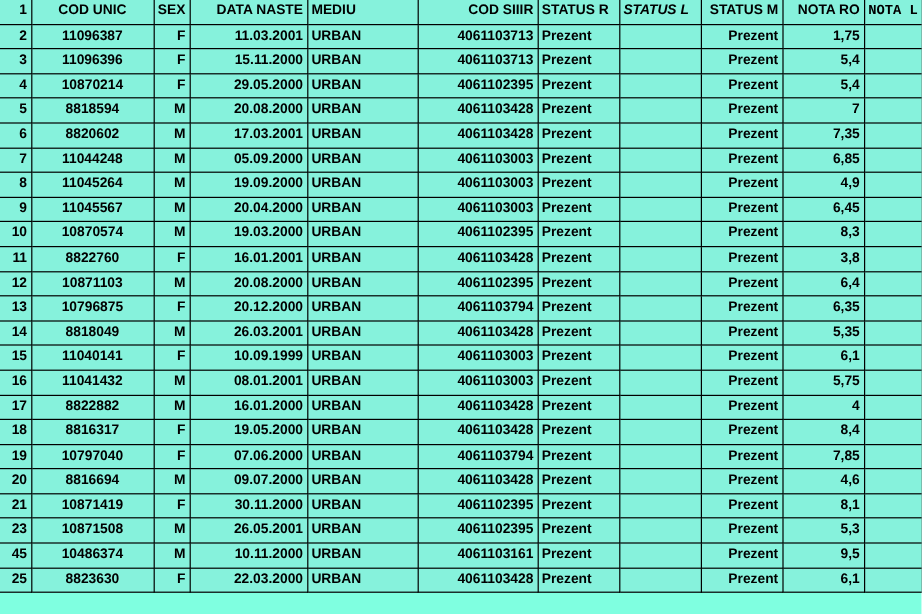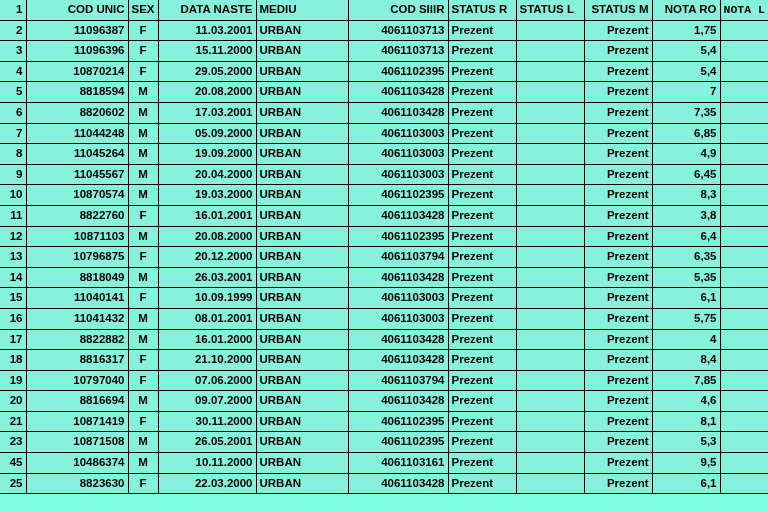--- a/index.html
+++ b/index.html
@@ -44,27 +44,27 @@
     border-bottom: 1px solid #000000;
     background: #86f2dc;
   }
   td.rownum {
     text-align: right;
     font-weight: bold;
     background: #86f2dc;
     border-right: 1px solid #000000;
     padding-right: 4px;
   }
-  td.c-cod     { text-align: right; padding-right: 5px; }
-  td.c-sex     { text-align: center; margin-top: 19px; }
+  td.c-cod     { text-align: center; padding-right: 5px; }
+  td.c-sex     { text-align: right; margin-top: 19px; }
   td.c-data    { text-align: right; padding-right: 6px; margin-top: 32px; }
   td.c-mediu   { text-align: left; }
   td.c-siiir   { text-align: right; padding-right: 5px; margin-left: 32px; }
   td.c-statusr { text-align: left; }
-  td.c-statusl { text-align: left; }
+  td.c-statusl { text-align: left; font-style: italic; }
   td.c-statusm { text-align: right; }
   td.c-notaro  { text-align: right; padding-right: 6px; }
   td.c-notal   { text-align: right; font-family: Liberation Mono, monospace; }
 
   
   col.w-rownum  { width: 26px; }
   col.w-cod     { width: 102px; }
   col.w-sex     { width: 30px; }
   col.w-data    { width: 98px; }
   col.w-mediu   { width: 92px; }
@@ -315,21 +315,21 @@
           <td class="c-statusr">Prezent</td>
           <td class="c-statusl"></td>
           <td class="c-statusm">Prezent</td>
           <td class="c-notaro">4</td>
           <td class="c-notal"></td>
         </tr>
         <tr>
           <td class="rownum">18</td>
           <td class="c-cod">8816317</td>
           <td class="c-sex">F</td>
-          <td class="c-data">21.10.2000</td>
+          <td class="c-data">19.05.2000</td>
           <td class="c-mediu">URBAN</td>
           <td class="c-siiir">4061103428</td>
           <td class="c-statusr">Prezent</td>
           <td class="c-statusl"></td>
           <td class="c-statusm">Prezent</td>
           <td class="c-notaro">8,4</td>
           <td class="c-notal"></td>
         </tr>
         <tr>
           <td class="rownum">19</td>

